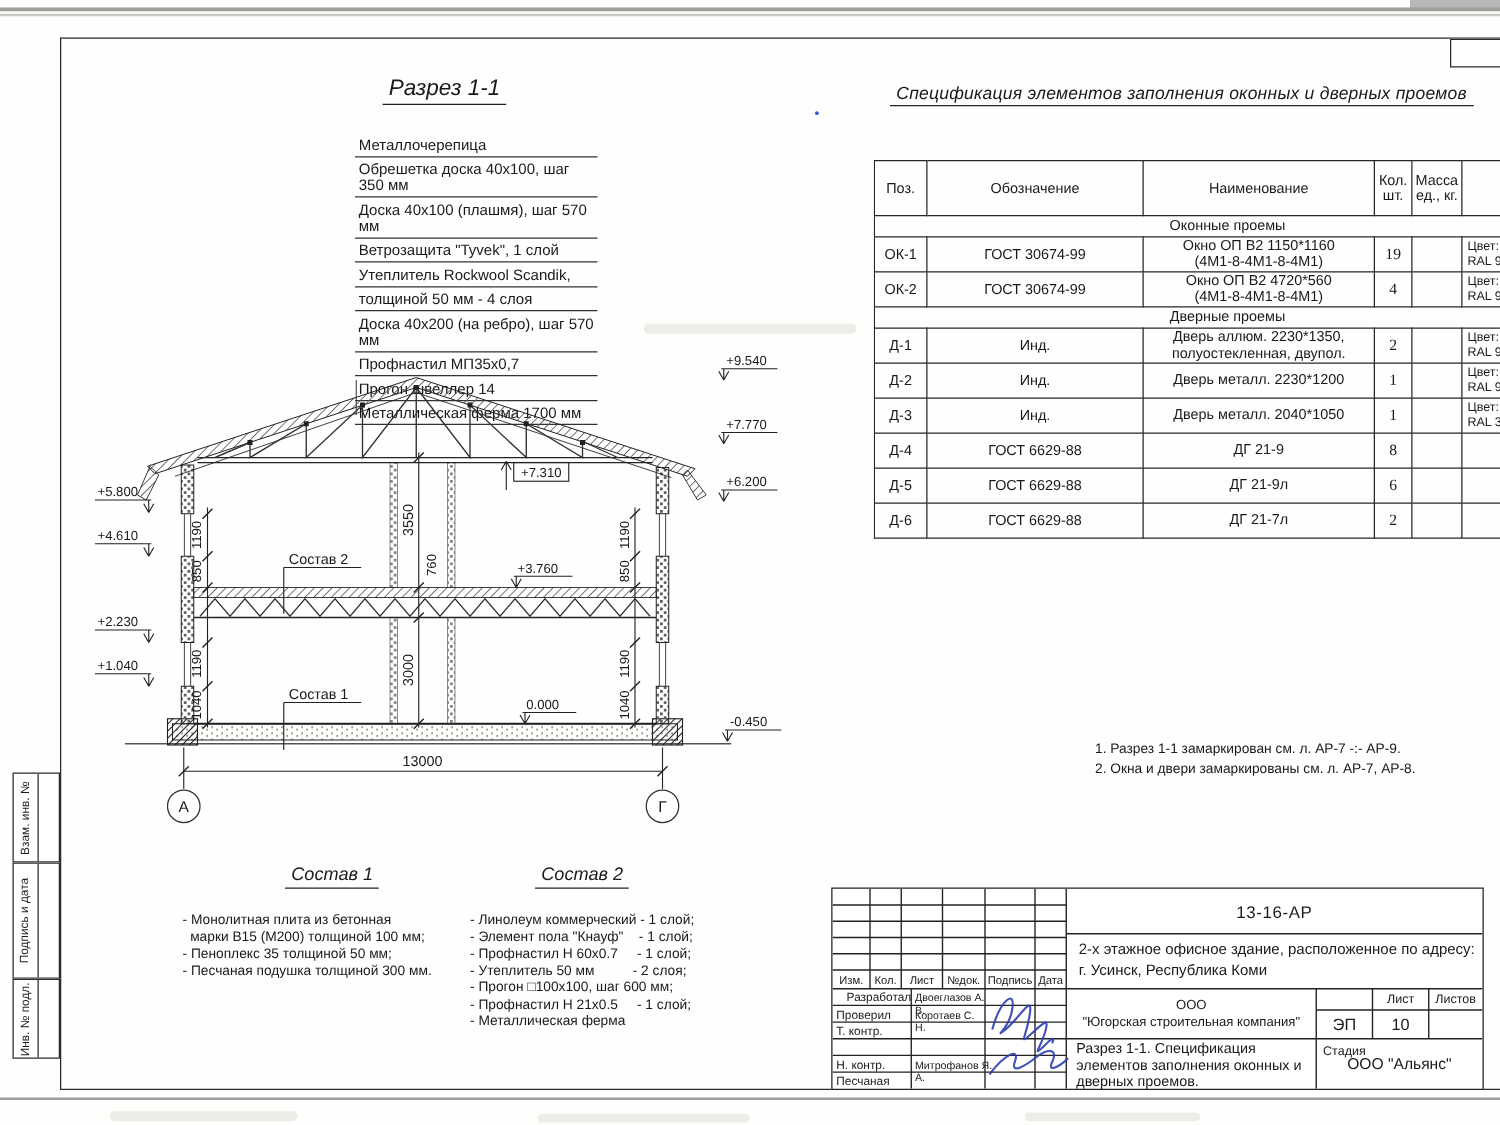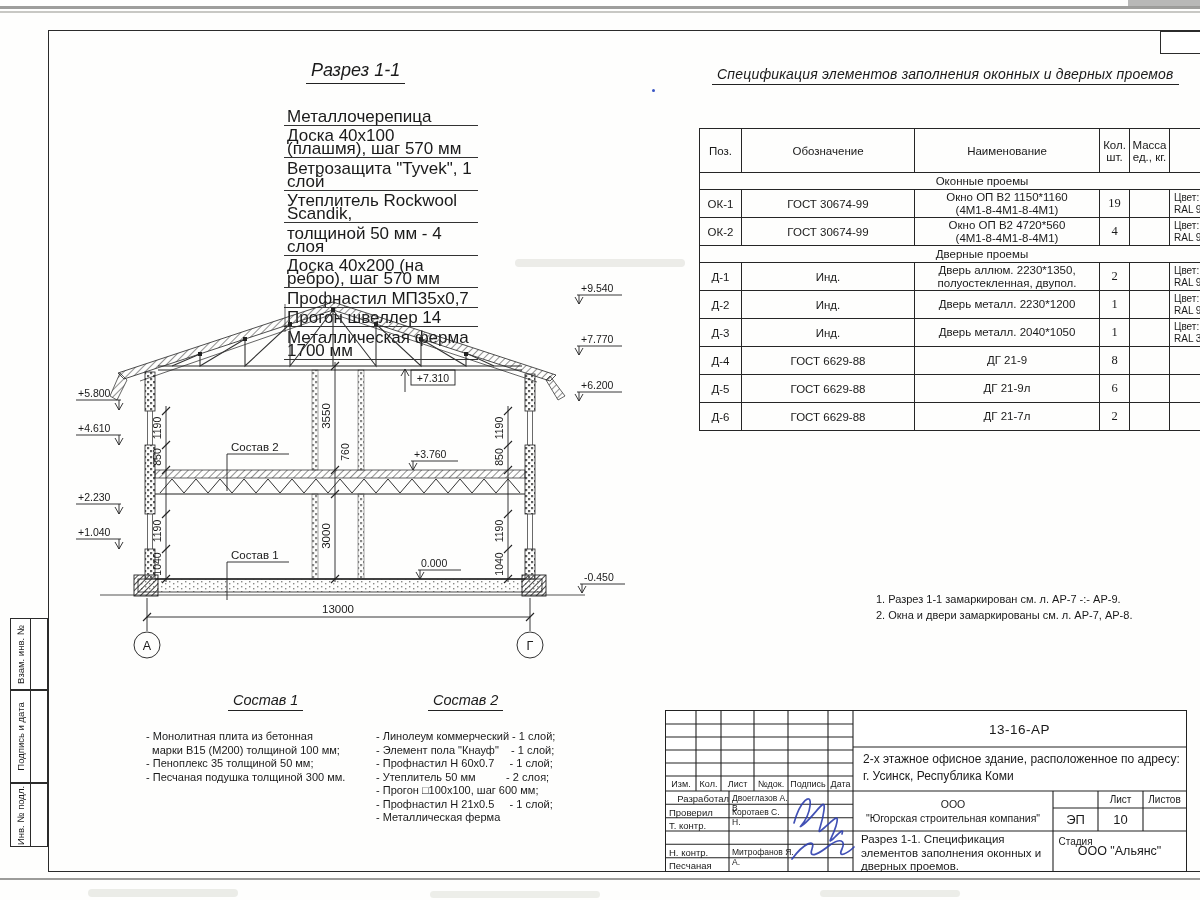--- a/index.html
+++ b/index.html
@@ -4,21 +4,21 @@
 <style>
   html,body{margin:0;padding:0;background:#e9e9e7;}
   #page{position:relative;width:1200px;height:900px;background:#fefefd;overflow:hidden;
         font-family:"Liberation Sans","DejaVu Sans",sans-serif;color:#1a1a1a;}
   .abs{position:absolute;}
   .pre{white-space:pre-line;}
   .prew{white-space:pre;}
   .ital{font-style:italic;}
   .underl{border-bottom:1.4px solid #222;padding:0 5px 2px 5px;display:inline-block;}
   
-  .callout-row{font-size:17px;line-height:13px;padding:3.5px 3px 2px 3px;border-bottom:1.2px solid #333;}
+  .callout-row{font-size:12px;line-height:13px;padding:3.5px 3px 2px 3px;border-bottom:1.2px solid #333;}
   
   .spec-wrap{overflow:hidden;margin-left:36px;}
   table.spec{border-collapse:collapse;table-layout:fixed;width:565px;}
   table.spec td,table.spec th{border:1.3px solid #262626;font-weight:normal;
      font-size:11.5px;text-align:center;vertical-align:middle;padding:0 2px;overflow:hidden;}
   table.spec .grp{height:17px;font-size:11.5px;}
   table.spec .r{height:28px;}
   table.spec .qty{font-family:"Liberation Serif","DejaVu Serif",serif;font-size:12.5px;}
   table.spec .note{font-size:10px;text-align:left;padding-left:4px;line-height:1.15;}
   table.spec .nm{line-height:1.12;}
@@ -75,20 +75,21 @@
 
 <div class="abs ital" style="left:306px;top:60px;font-size:18px;">
   <span class="underl">Разрез 1-1</span>
 </div>
 <div class="abs ital" style="left:712px;top:66px;font-size:14px;letter-spacing:.2px;">
   <span class="underl">Спецификация элементов заполнения оконных и дверных проемов</span>
 </div>
 
 <div class="abs" style="left:284px;top:106px;width:194px;">
   <div class="callout-row">Металлочерепица</div>
+  <div class="callout-row">Обрешетка доска 40х100, шаг 350 мм</div>
   <div class="callout-row">Доска 40х100 (плашмя), шаг 570 мм</div>
   <div class="callout-row">Ветрозащита "Tyvek", 1 слой</div>
   <div class="callout-row">Утеплитель Rockwool Scandik,</div>
   <div class="callout-row">толщиной 50 мм - 4 слоя</div>
   <div class="callout-row">Доска 40х200 (на ребро), шаг 570 мм</div>
   <div class="callout-row">Профнастил МП35х0,7</div>
   <div class="callout-row">Прогон швеллер 14</div>
   <div class="callout-row">Металлическая ферма 1700 мм</div>
 </div>
 

